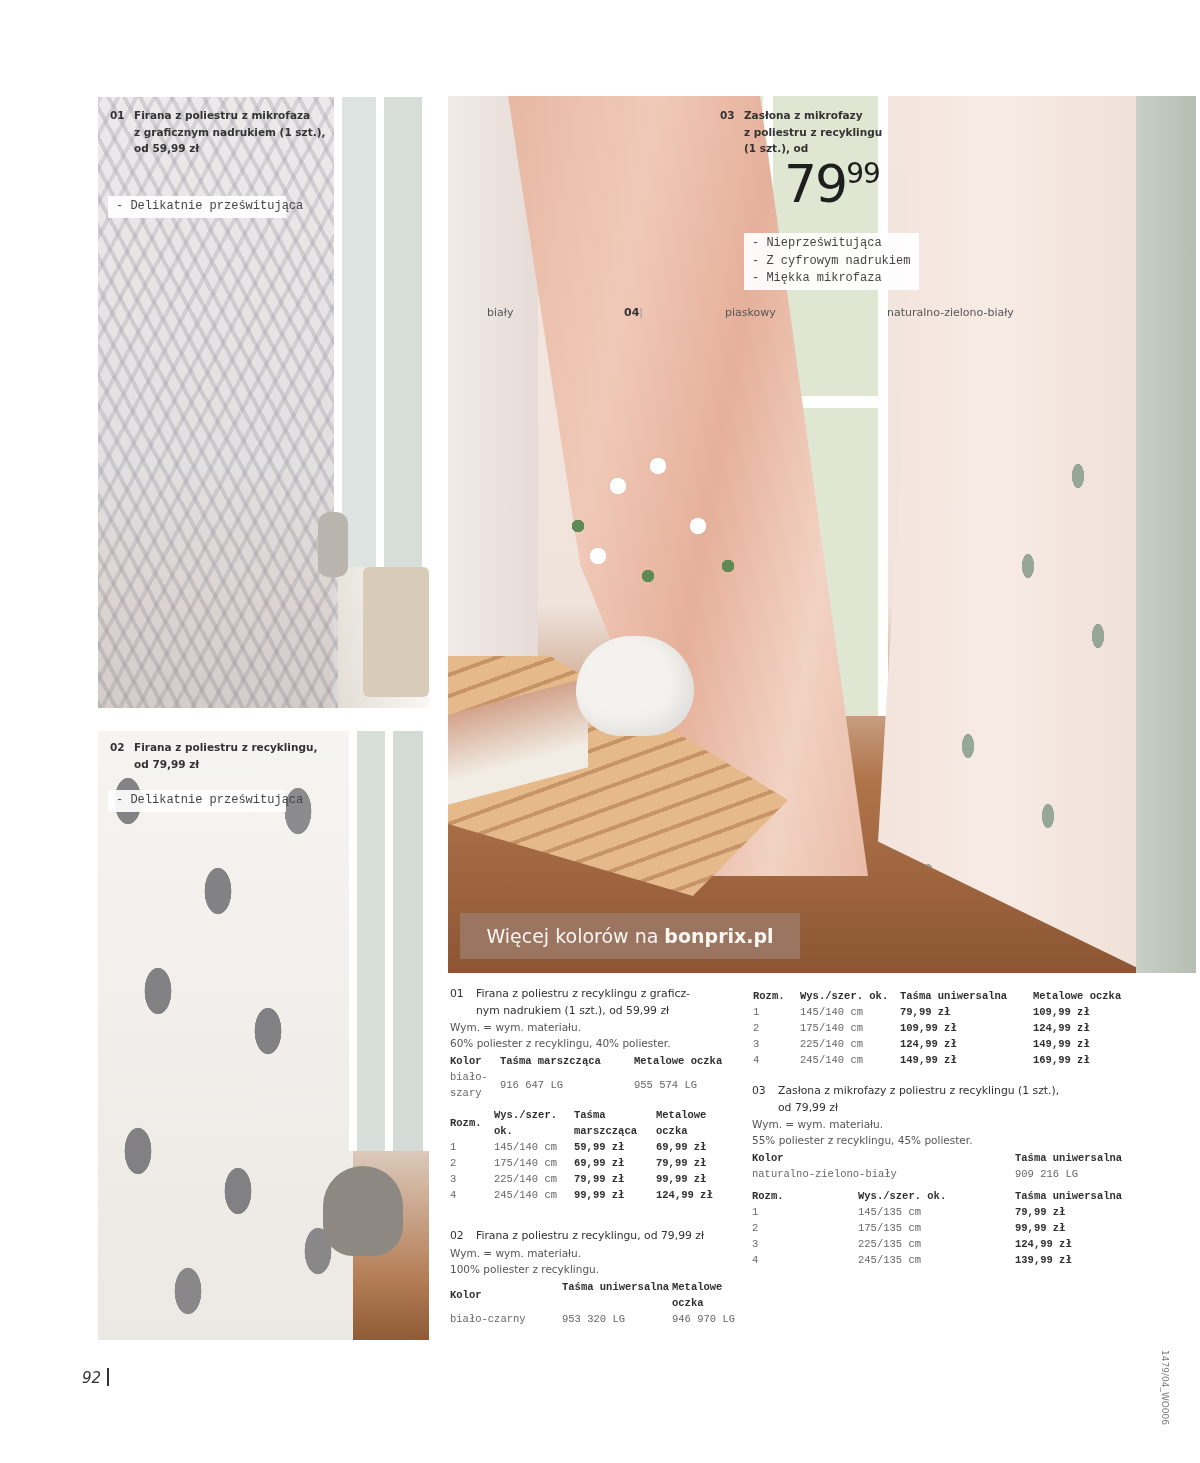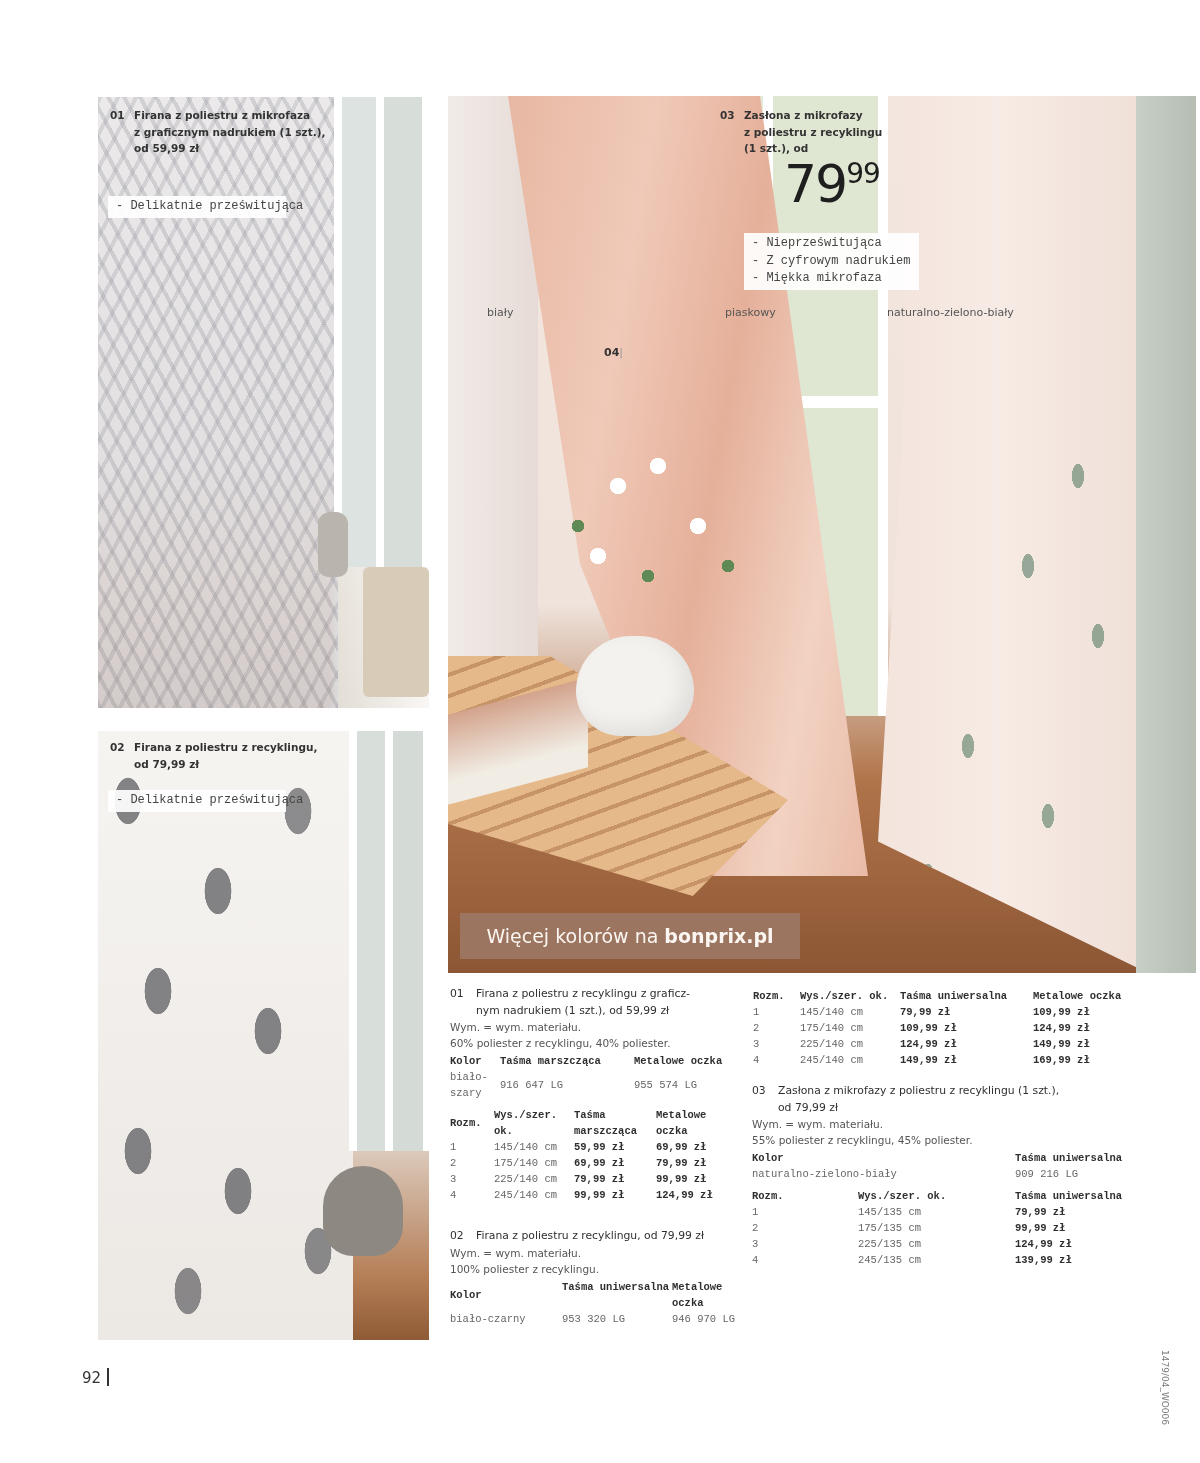--- a/index.html
+++ b/index.html
@@ -99,21 +99,21 @@
     
     .spec { position:absolute; font-size:10.5px; color:#555; line-height:16px; }
     .spec .title { font-weight:normal; color:#2f2f2f; font-size:10.8px; line-height:16.5px; }
     .spec .title .ind { padding-left:26px; display:block; }
     .spec table { border-collapse:collapse;font-family:Liberation Mono, monospace; }
     .spec td, .spec th { padding:0; text-align:left; vertical-align:top; font-weight:normal; }
     .spec th { font-weight:bold; color:#2f2f2f; }
     .spec td.b { font-weight:bold; color:#2f2f2f; }
     .spec td.g { color:#666; }
 
-    .page-num { position:absolute; left:82px; top:1368px; font-size:15px; color:#333; }
+    .page-num { position:absolute; left:82px; top:1368px; font-size:15px; color:#333;font-style:italic; }
     .page-num .bar { display:inline-block; width:2px; height:18px; background:#333; vertical-align:-3px; margin-left:6px; }
     .code { position:absolute; left:1170px; top:1350px; font-size:9px; color:#777; transform:rotate(90deg); transform-origin:left top; white-space:nowrap; }
   </style>
 </head>
 <body>
 
 <div class="photo" id="photo-01">
   <div class="sheer"></div>
   <div class="window"></div>
   <div class="vase"></div>
@@ -161,21 +161,21 @@
 <div class="big-price">
   <span class="int">79</span><span class="dec">99</span>
 </div>
 <div class="feature-box" style="left:744px; top:233px; width:175px;">
   <div>- Nieprześwitująca</div>
   <div>- Z cyfrowym nadrukiem</div>
   <div>- Miękka mikrofaza</div>
 </div>
 
 <div class="color-lbl" style="left:487px;">biały</div>
-<div class="color-lbl" style="left:604px;margin-top:40px;"><b>04</b><span style="color:#999;">|</span></div>
+<div class="color-lbl" style="left:624px;"><b>04</b><span style="color:#999;">|</span></div>
 <div class="color-lbl" style="left:677px;margin-left:48px;">piaskowy</div>
 <div class="color-lbl" style="left:887px;">naturalno-zielono-biały</div>
 
 <div class="zdj">Zdj. 04:</div>
 <div class="more-banner">
   <span>Więcej kolorów na </span><b>bonprix.pl</b>
 </div>
 
 <div class="spec" style="left:450px; top:986px; width:295px;">
   <div class="title">

